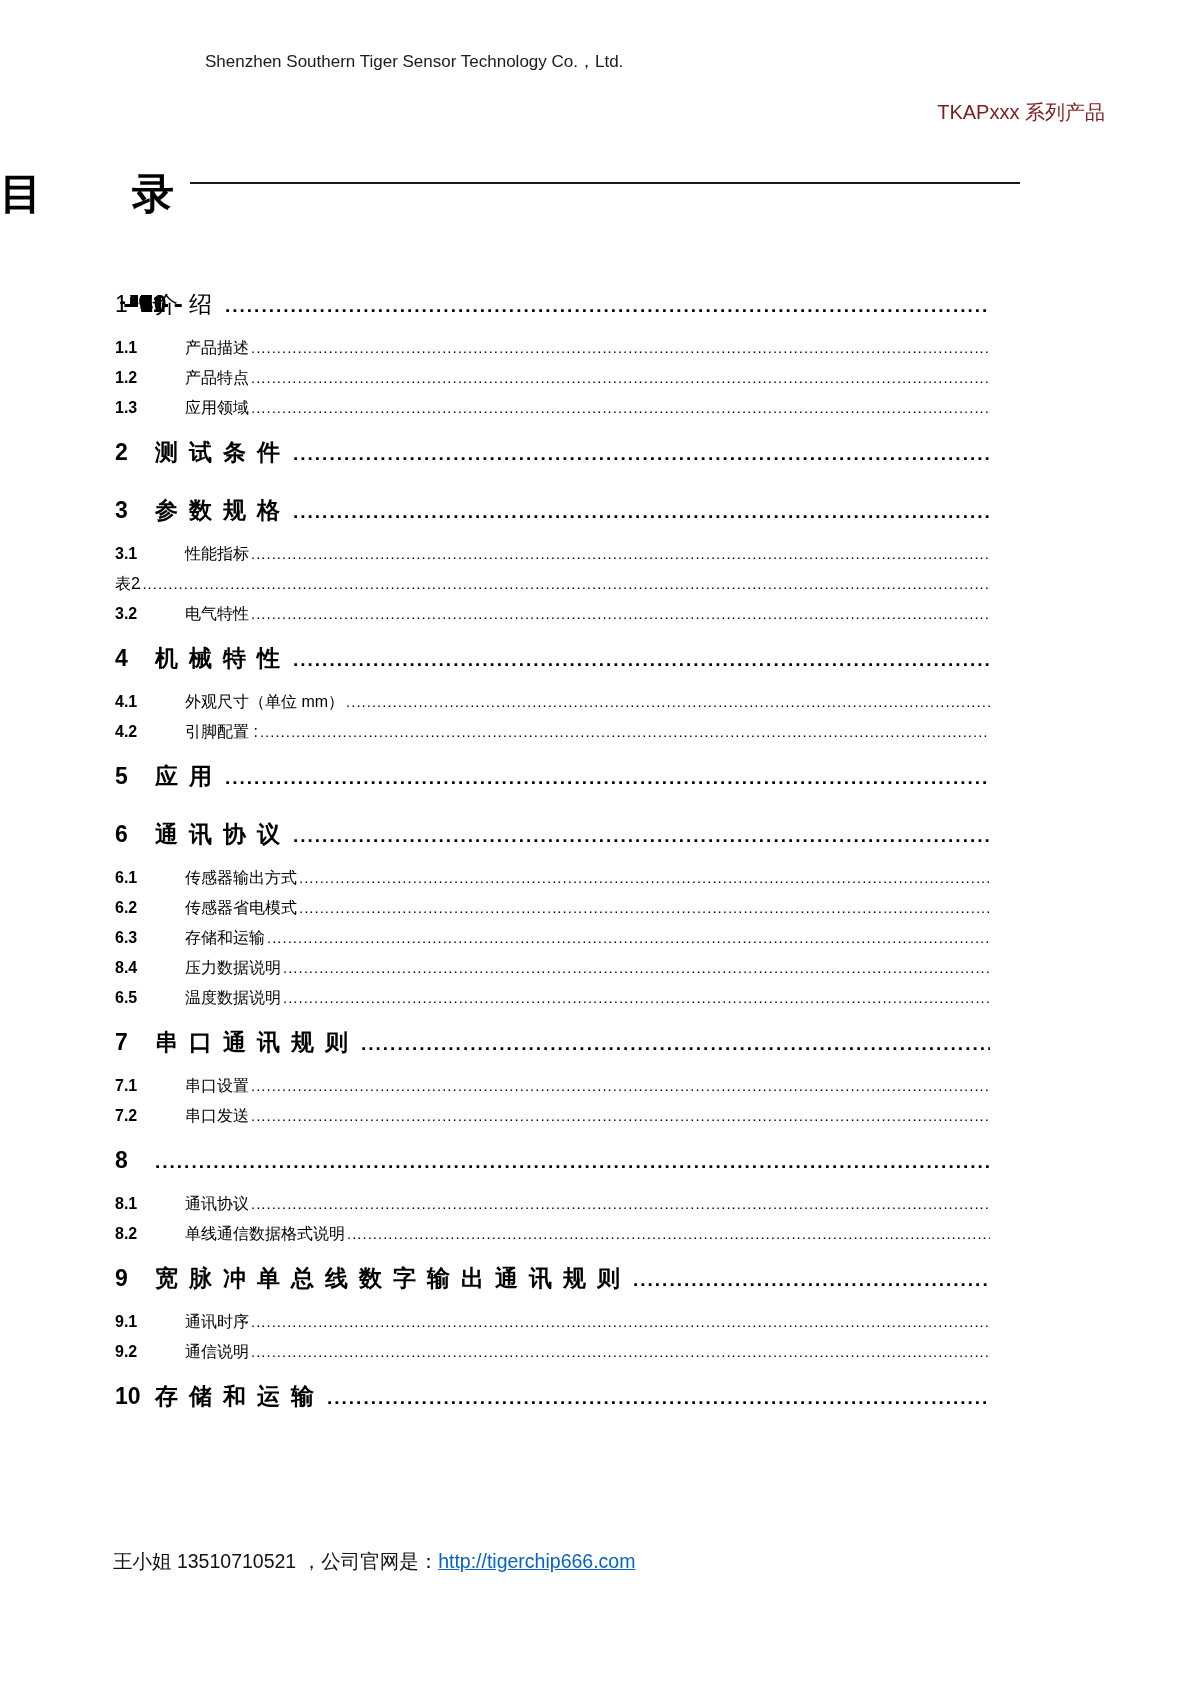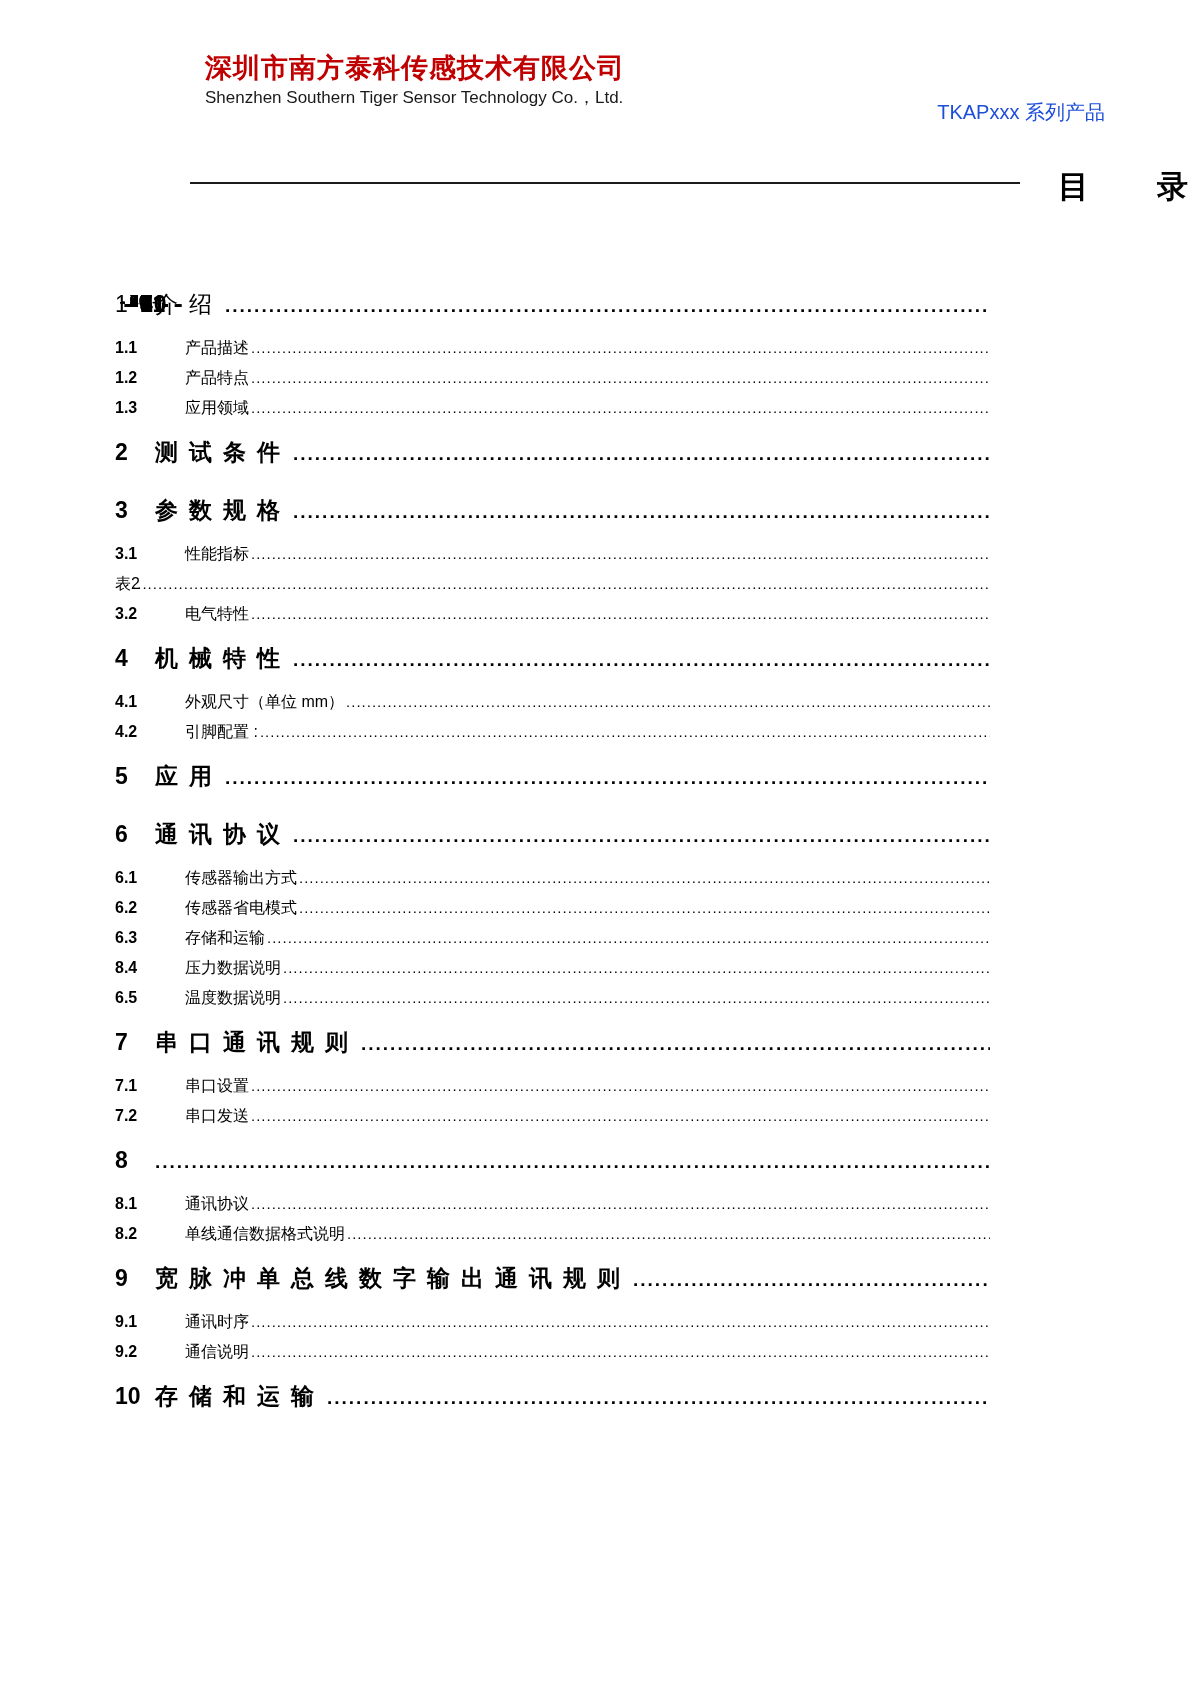--- a/index.html
+++ b/index.html
@@ -14,27 +14,27 @@
   .header{position:absolute;top:46px;left:105px;right:85px;height:92px;}
   .logo-block{position:absolute;left:-2px;top:0;width:100px;text-align:center;}
   .logo-oval{display:block;margin:0 auto;}
   .tiger-word{
     font-style:italic;font-weight:bold;font-size:21px;color:#2a5caa;
     letter-spacing:2px;margin-top:2px;font-family:"Liberation Serif",serif;
   }
   .company-block{position:absolute;left:100px;top:4px;}
   .company-cn{font-size:27px;font-weight:bold;letter-spacing:1px;}
   .company-en{font-size:17px;color:#1a1a1a;letter-spacing:0px;}
-  .product-series{position:absolute;right:0;bottom:12px;font-size:20px;color:#1d4ed8;}
+  .product-series{position:absolute;right:0;bottom:12px;font-size:20px;color:#7f1d1d;}
   .header-rule{position:absolute;top:136px;left:85px;right:85px;border-top:2px solid #1b1b1b;}
 
   
   .doc-title{
-    position:absolute;top:166px;left:0;width:100%;text-align:right;
-    font-size:31px;font-weight:bold;white-space:pre;letter-spacing:2px;
+    position:absolute;top:166px;left:0;width:100%;text-align:left;
+    font-size:42px;font-weight:bold;white-space:pre;letter-spacing:2px;
   }
 
   
   .toc{position:absolute;top:287px;left:115px;width:875px;display:flex;flex-direction:column;}
   .toc-row{display:flex;align-items:baseline;}
   .toc-row .leader{flex:1 1 auto;overflow:hidden;white-space:nowrap;}
   .toc-row .leader::after{content:"..................................................................................................................................................................................................................................................................................";}
   .level1{font-size:23px;font-weight:bold;line-height:34px;margin:12px 0 10px 0;}
   .level1:first-child{margin-top:0;}
   .level1 .num{min-width:40px;white-space:nowrap;}
@@ -54,21 +54,20 @@
   .footer-line{line-height:43px;white-space:pre;}
   .footer a,.footer .site-link{color:#0563c1;text-decoration:underline;cursor:pointer;}
 </style>
 </head>
 <body>
 
 <div class="page">
 
   <div class="header">
     <div class="company-block">
-      <div class="company-cn" style="color:#c00000;">深圳市南方泰科传感技术有限公司</div>
       <div class="company-en">Shenzhen Southern Tiger Sensor Technology Co.，Ltd.</div>
     </div>
     <div class="product-series">TKAPxxx 系列产品</div>
     <div class="header-rule"></div>
   </div>
 
   <div class="doc-title">目　　录</div>
 
   <div class="toc">
       <div class="toc-row level1 regular">
@@ -240,15 +239,16 @@
       </div>
       <div class="toc-row level1">
         <span class="num">10</span>
         <span class="title">存储和运输</span>
         <span class="leader"></span>
         <span class="page">- 11 -</span>
       </div>
     </div>
 
   <div class="footer">
+    <div class="footer-line"><span>王小姐 13510710521 ，公司官网是：</span><span class="site-link" style="color: rgb(5, 99, 193);">http://tigerchip666.com</span></div>
   </div>
 
 </div>
 
 </body></html>

